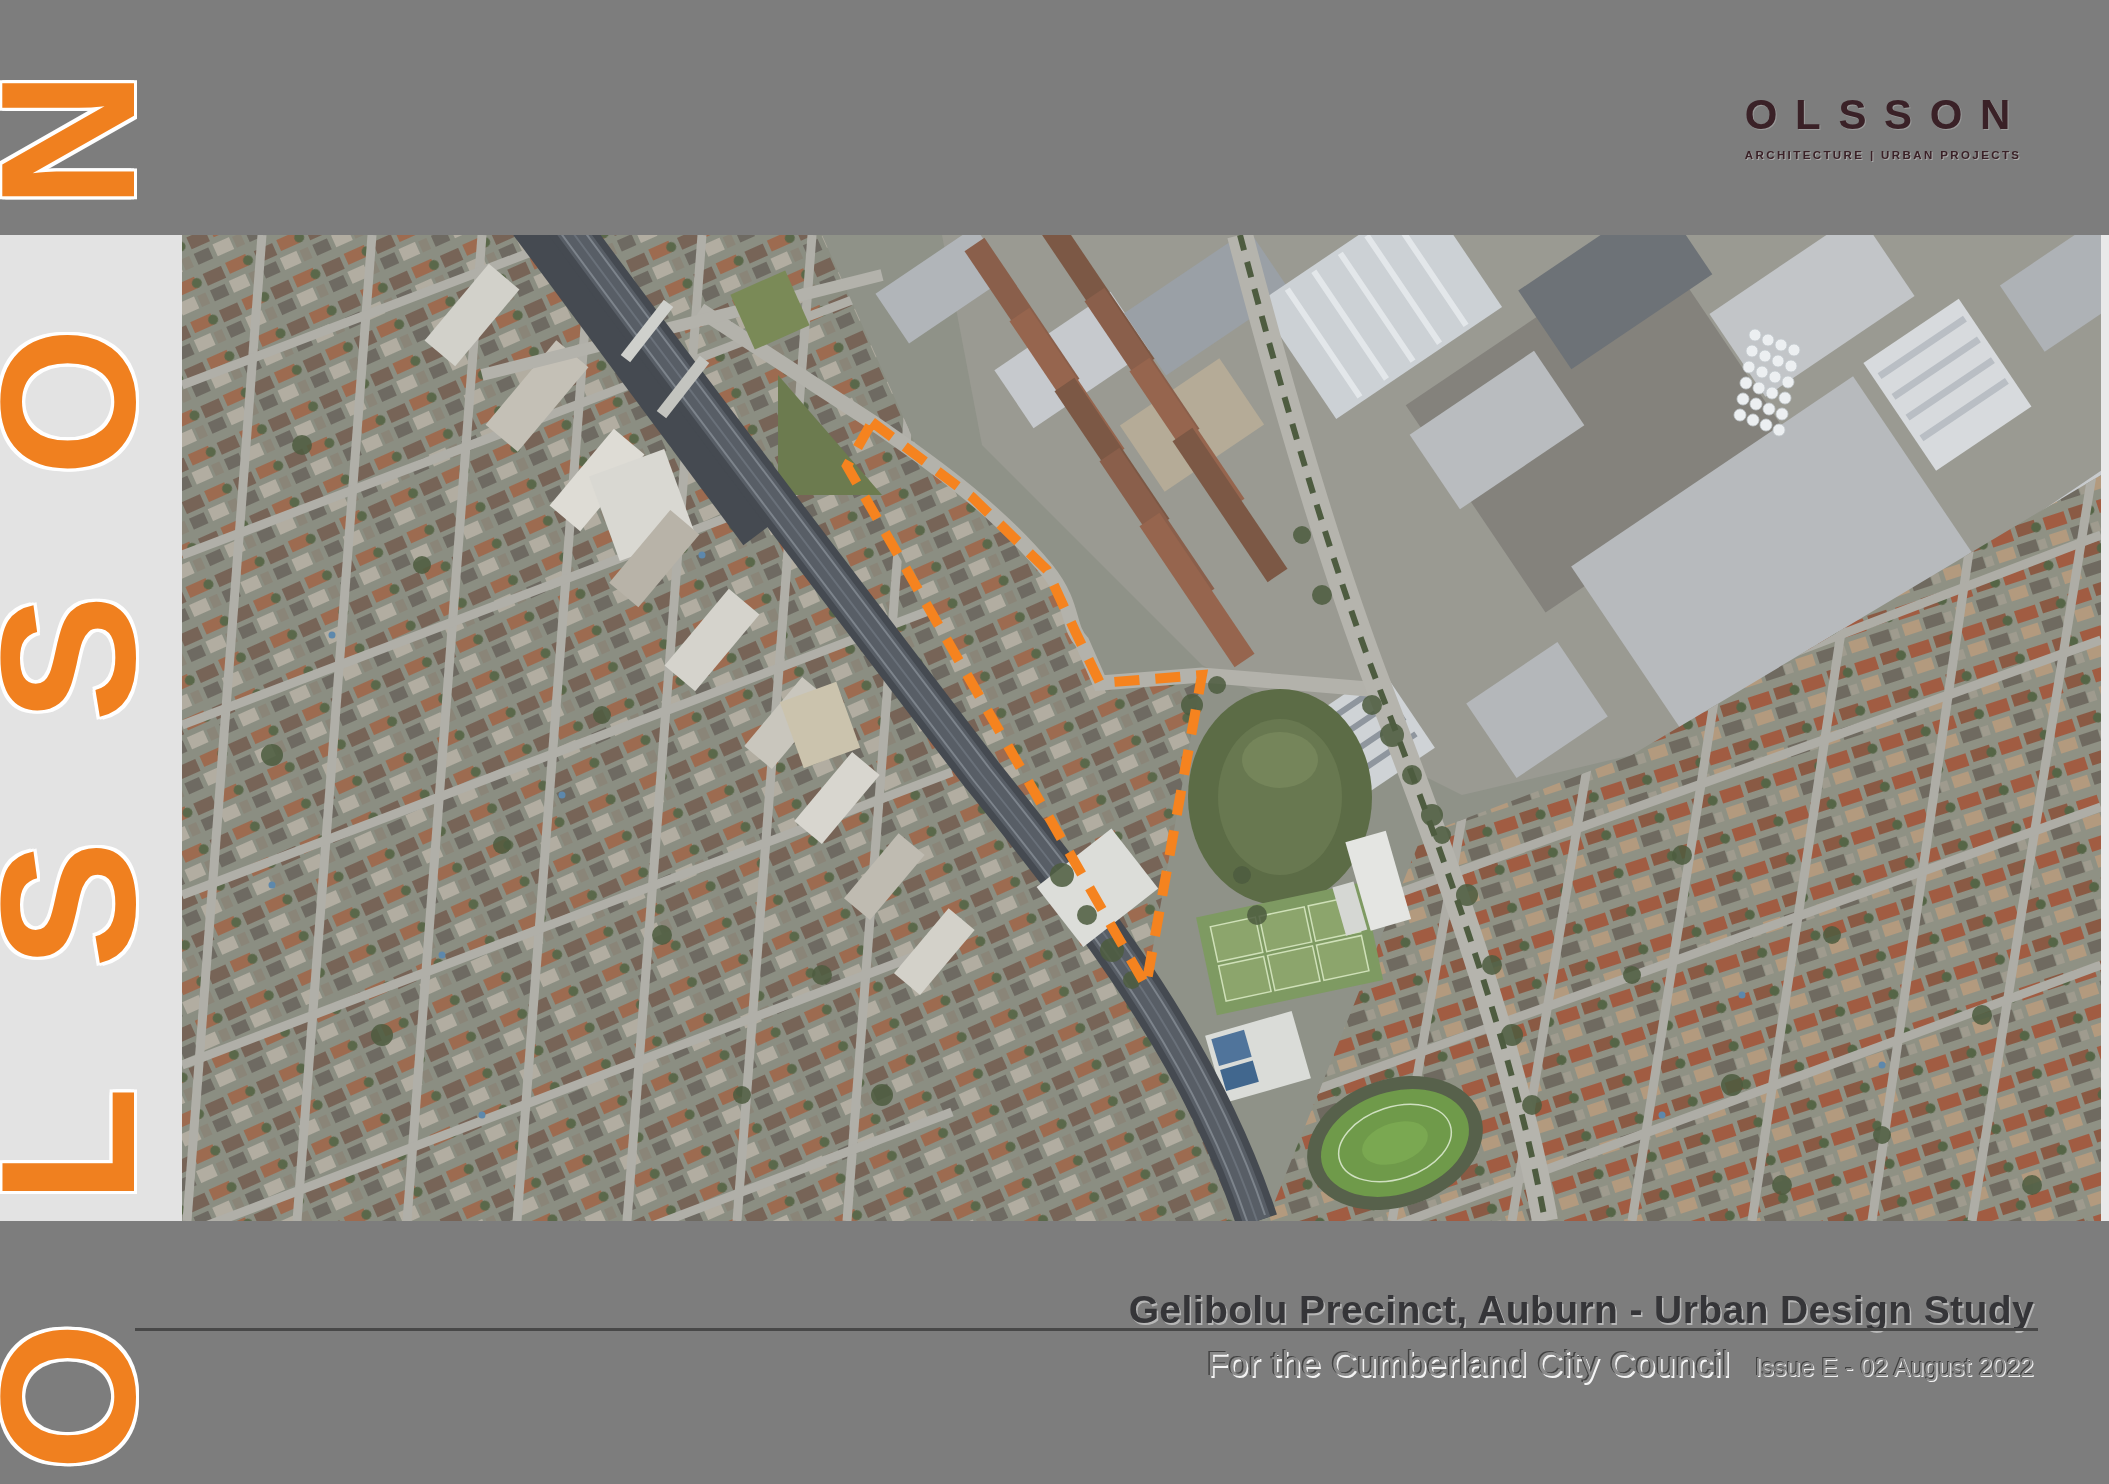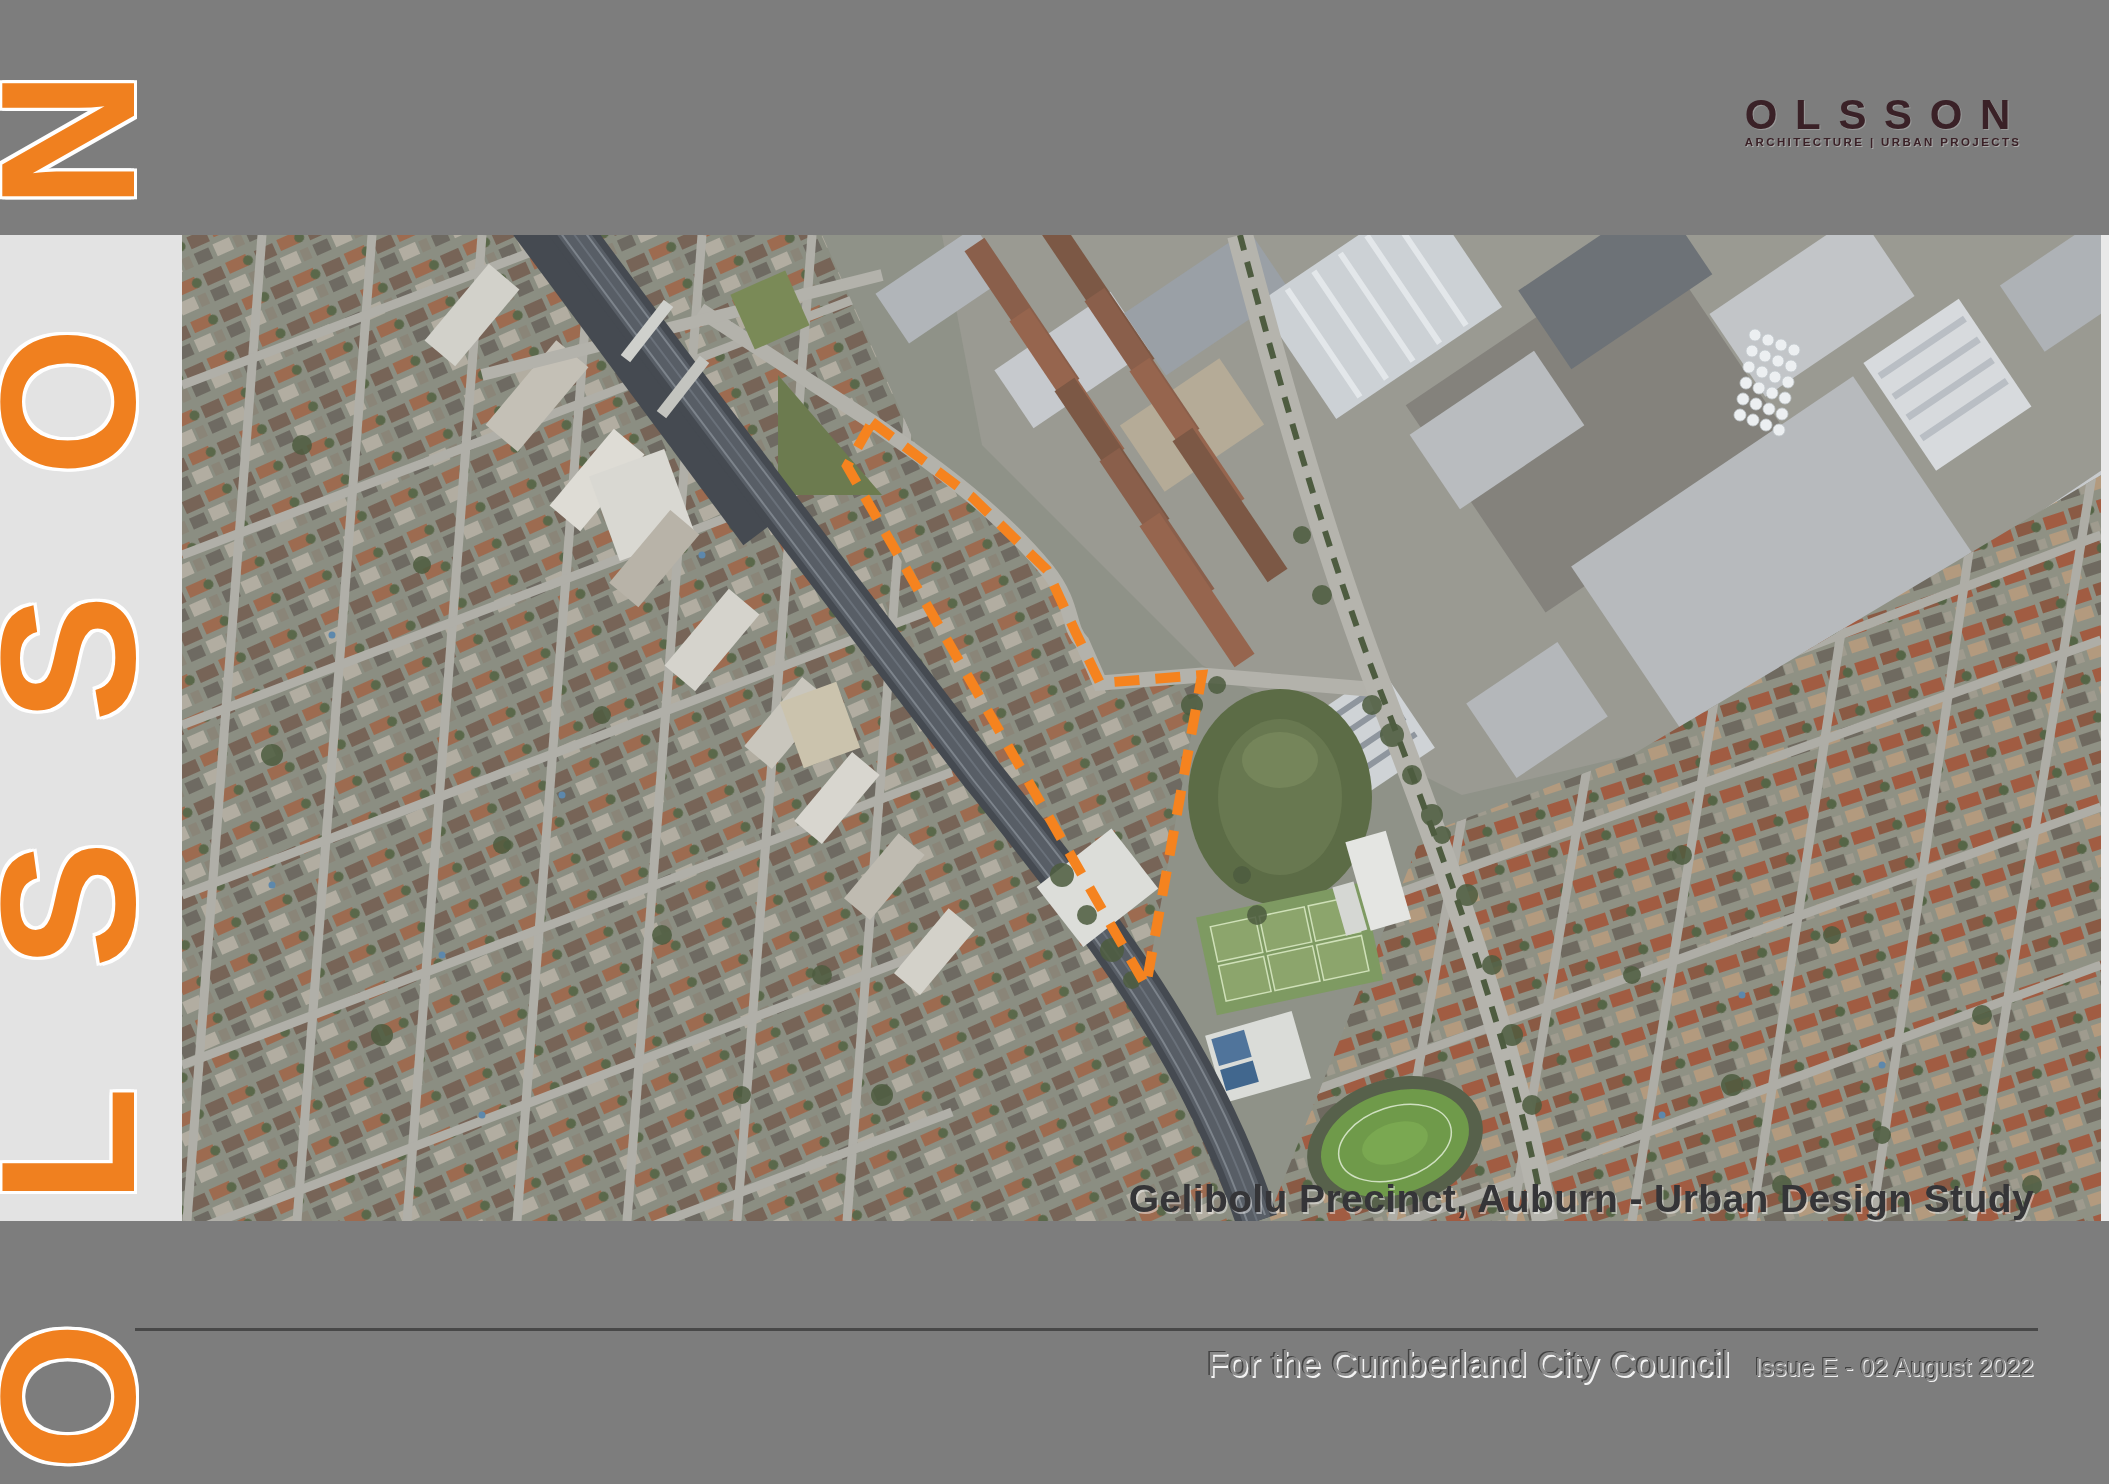--- a/index.html
+++ b/index.html
@@ -16,30 +16,30 @@
           font-size:192px;line-height:195px;font-weight:700;letter-spacing:118px;
           color:#F0801F;
           text-shadow:3px 3px 0 #fff,-3px -3px 0 #fff,3px -3px 0 #fff,-3px 3px 0 #fff,
                       0 3px 0 #fff,0 -3px 0 #fff,3px 0 0 #fff,-3px 0 0 #fff;
           user-select:none;}
 
   
   .logo-block{position:absolute;right:81px;top:94px;text-align:left;color:#3A2127;}
   .logo-text{font-size:42px;font-weight:600;letter-spacing:0.42em;line-height:1;
              text-shadow:1px 1px 0 rgba(255,255,255,0.22);}
-  .logo-tagline{font-size:11.5px;font-weight:700;letter-spacing:2.4px;
+  .logo-tagline{margin-top:13px;font-size:11.5px;font-weight:700;letter-spacing:2.4px;
                 color:#3A2127;text-shadow:1px 1px 0 rgba(255,255,255,0.35);white-space:nowrap;}
 
   
   .photo{position:absolute;left:182px;top:235px;width:1919px;height:986px;overflow:hidden;
          background:#8f9288;}
   .photo svg{display:block;}
 
   
-  .project-title{position:absolute;right:75px;top:1177px;font-size:39px;font-weight:700;
+  .project-title{position:absolute;right:75px;top:1288px;font-size:39px;font-weight:700;
                  color:#353538;letter-spacing:0.4px;
                  text-shadow:1.5px 1.5px 0 rgba(255,255,255,0.45);white-space:nowrap;}
   .divider{position:absolute;left:135px;top:1328px;width:1903px;height:3px;background:#484848;}
   .client-row{position:absolute;right:75px;top:1344px;white-space:nowrap;margin-left:44px;}
   .client-line{display:inline-block;font-size:35px;font-weight:400;color:#8a8a8a;
                letter-spacing:0.5px;
                text-shadow:-1.5px -1.5px 0 #424242,1.5px 1.5px 0 #f4f4f4;}
   .issue-line{display:inline-block;margin-left:20px;font-size:25px;font-weight:400;color:#8a8a8a;
               text-shadow:-1px -1px 0 #3f3f3f,1px 1px 0 #f0f0f0;}
 </style>

